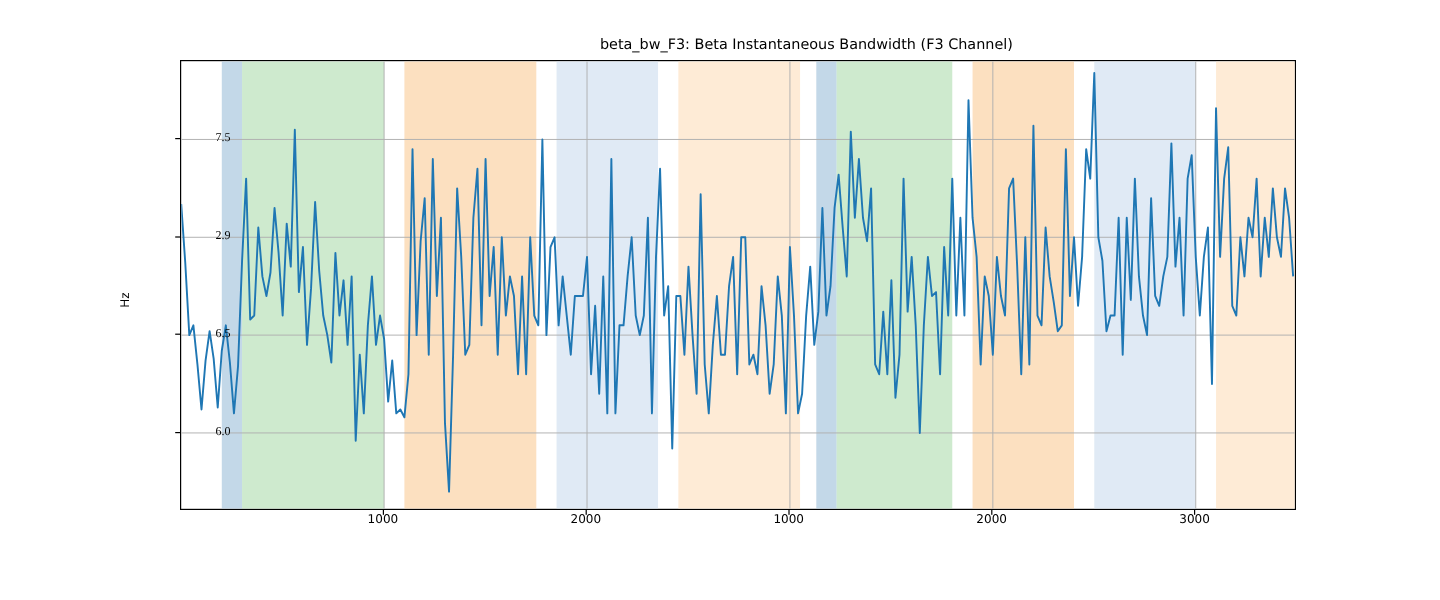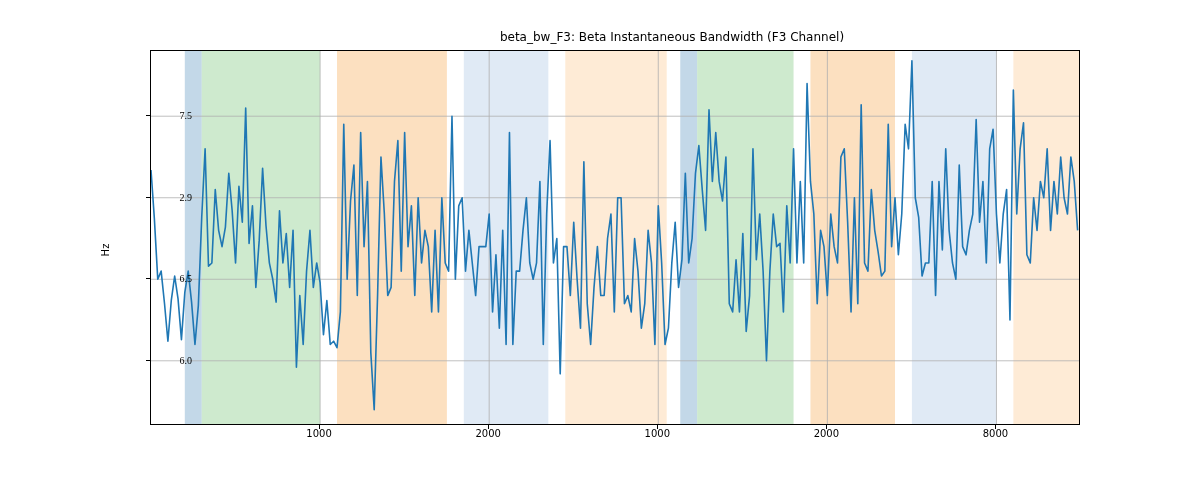--- a/index.html
+++ b/index.html
@@ -113,21 +113,21 @@
 
   <div id="tick-layer">
       <div class="xtick-label" style="left: 319.091px;">1000</div>
       <div class="tick-mark" style="left: 319.091px; top: 425px; width: 1px; height: 4px;"></div>
       <div class="xtick-label" style="left: 488.182px;">2000</div>
       <div class="tick-mark" style="left: 488.182px; top: 425px; width: 1px; height: 4px;"></div>
       <div class="xtick-label" style="left: 657.273px;">1000</div>
       <div class="tick-mark" style="left: 657.273px; top: 425px; width: 1px; height: 4px;"></div>
       <div class="xtick-label" style="left: 826.364px;">2000</div>
       <div class="tick-mark" style="left: 826.364px; top: 425px; width: 1px; height: 4px;"></div>
-      <div class="xtick-label" style="left: 995.455px;">8000</div>
+      <div class="xtick-label" style="left: 995.455px;">3000</div>
       <div class="tick-mark" style="left: 995.455px; top: 425px; width: 1px; height: 4px;"></div>
       <div class="ytick-label" style="top: 359.783px; margin-left: 14px;">6.0</div>
       <div class="tick-mark" style="left: 146px; top: 359.783px; width: 4px; height: 1px;"></div>
       <div class="ytick-label" style="top: 278.261px;">6.5</div>
       <div class="tick-mark" style="left: 146px; top: 278.261px; width: 4px; height: 1px;"></div>
       <div class="ytick-label" style="top: 196.739px;">2.9</div>
       <div class="tick-mark" style="left: 146px; top: 196.739px; width: 4px; height: 1px;"></div>
       <div class="ytick-label" style="top: 115.217px;">7.5</div>
       <div class="tick-mark" style="left: 146px; top: 115.217px; width: 4px; height: 1px;"></div>
     </div>

